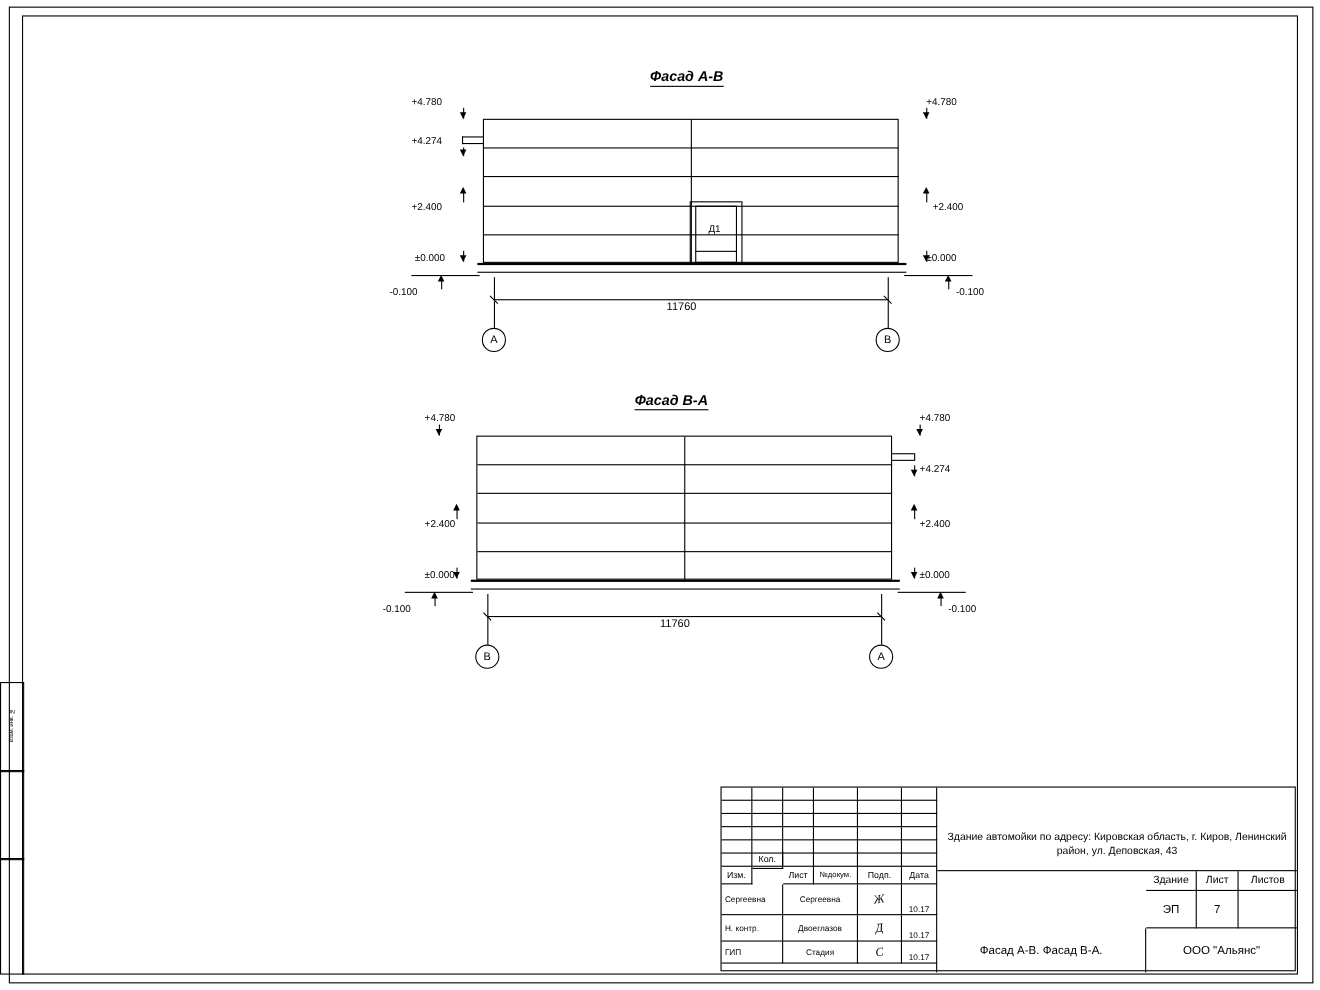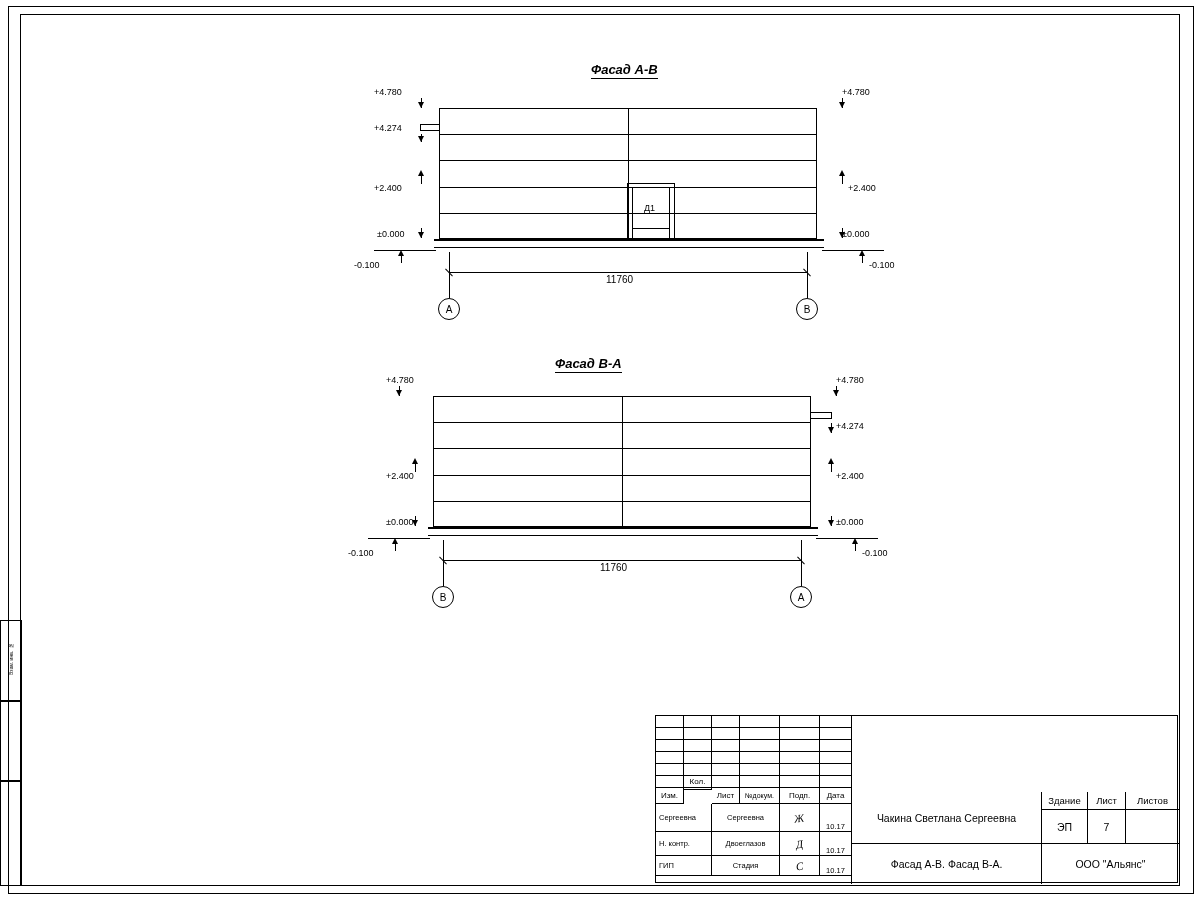--- a/index.html
+++ b/index.html
@@ -264,21 +264,21 @@
     <div class="dim-txt" style="left:592px;top:274px;">11760</div>
 
     <div class="vline" style="left:435px;top:274px;height:24px;"></div>
     <div class="axis-circle" style="left:424px;top:298px;">А</div>
     <div class="vline" style="left:793px;top:274px;height:24px;"></div>
     <div class="axis-circle" style="left:782px;top:298px;">В</div>
   </div>
 
   <div class="elev" style="left:0;top:0;width:1200px;height:640px;">
 
-    <div class="elev-title" style="left:555px;top:356px;">Фасад В-А</div>
+    <div class="elev-title" style="left:577px;top:356px;">Фасад В-А</div>
 
     <div class="bld" style="left:433px;top:396px;width:378px;height:131px;"></div>
     <div class="hline" style="left:434px;top:422px;width:377px;"></div>
     <div class="hline" style="left:434px;top:448px;width:377px;"></div>
     <div class="hline" style="left:434px;top:475px;width:377px;"></div>
     <div class="hline" style="left:434px;top:501px;width:377px;"></div>
     <div class="vline" style="left:622px;top:397px;height:130px;"></div>
 
     <div class="hline thick" style="left:428px;top:527px;width:390px;border-top:2px solid #000;"></div>
     <div class="hline" style="left:428px;top:535px;width:390px;"></div>
@@ -406,22 +406,22 @@
     <div class="tb-cell left" style="left:0;top:140px;width:56px;height:20px;font-size:7.5px;padding-left:3px;">ГИП</div>
     <div class="tb-cell" style="left:56px;top:140px;width:68px;height:20px;font-size:7.5px;">Стадия</div>
     <div class="tb-cell" style="left:124px;top:140px;width:40px;height:20px;">
       <span class="sig">С</span>
     </div>
     <div class="tb-cell" style="left:164px;top:140px;width:32px;height:20px;font-size:7.5px;align-items:flex-end;">10.17</div>
 
     <div class="tb-cell nb-b" style="left:0;top:160px;width:196px;height:8px;"></div>
 
 
-
-    <div class="tb-cell" style="left:196px;top:76px;width:190px;height:52px;font-size:10.5px;">Чакина Светлана Сергеевна</div>
+    <div class="tb-cell tb-multi" style="left:196px;top:28px;width:327px;height:48px;border-right:none;font-size:9.5px;padding:0 6px;">Здание автомойки по адресу: Кировская область, г. Киров, Ленинский район, ул. Деповская, 43</div>
+
 
     <div class="tb-cell" style="left:386px;top:76px;width:46px;height:18px;font-size:9.5px;">Здание</div>
     <div class="tb-cell" style="left:432px;top:76px;width:38px;height:18px;font-size:9.5px;">Лист</div>
     <div class="tb-cell" style="left:470px;top:76px;width:53px;height:18px;font-size:9.5px;border-right:none;">Листов</div>
 
     <div class="tb-cell" style="left:386px;top:94px;width:46px;height:34px;font-size:10.5px;">ЭП</div>
     <div class="tb-cell" style="left:432px;top:94px;width:38px;height:34px;font-size:10.5px;">7</div>
     <div class="tb-cell" style="left:470px;top:94px;width:53px;height:34px;font-size:10.5px;border-right:none;"></div>
 
     <div class="tb-cell nb-b" style="left:196px;top:128px;width:190px;height:40px;font-size:10.5px;">Фасад А-В. Фасад В-А.</div>

